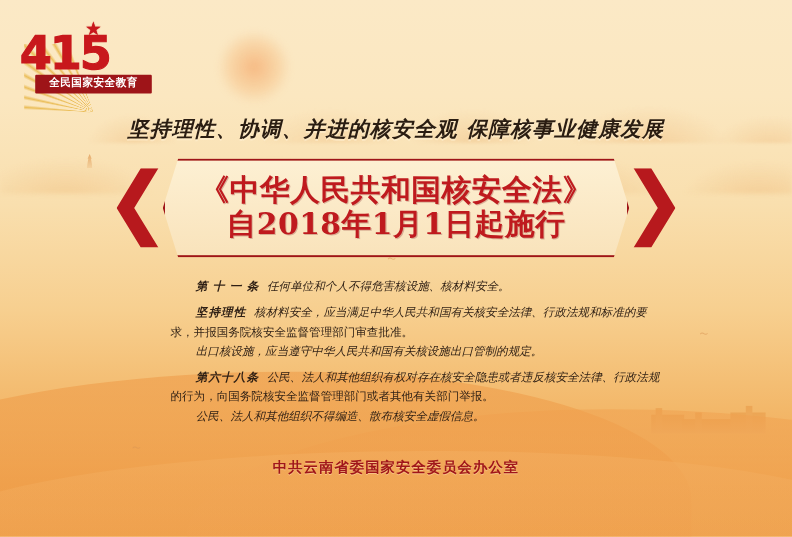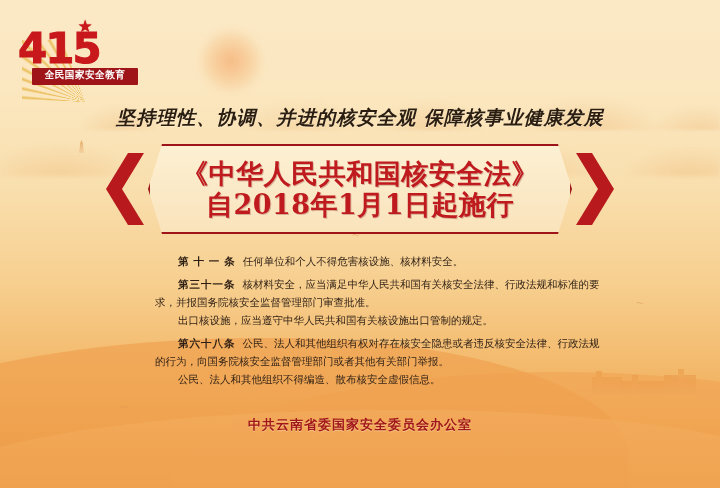--- a/index.html
+++ b/index.html
@@ -198,21 +198,21 @@
     position:absolute; left:164px; top:252px; width:400px;
     color:#2e1f14;
     font-size:10.5px;
     line-height:18px;
   }
   .art { margin-bottom:5px; }
   .art .p {
     text-indent:0;
     white-space:nowrap;
   }
-  .art .p.ind { padding-left:14px; }
+  .art .p.ind { padding-left:14px;font-style:italic; }
   .art .p.hang { margin-left:-9px; }
   .art-no {
     font-weight:700;
     letter-spacing:1px;
     margin-right:7px;
   }
 
   
   #footer {
     position:absolute; left:0; right:0; top:416px;
@@ -283,21 +283,21 @@
   <div id="body-text">
 
     <div class="art">
       <div class="p ind">
         <span class="art-no">第 十 一 条</span><span>任何单位和个人不得危害核设施、核材料安全。</span>
       </div>
     </div>
 
     <div class="art">
       <div class="p ind">
-        <span class="art-no">第三十一条</span><span>核材料安全，应当满足中华人民共和国有关核安全法律、行政法规和标准的要</span>
+        <span class="art-no">坚持理性</span><span>核材料安全，应当满足中华人民共和国有关核安全法律、行政法规和标准的要</span>
       </div>
       <div class="p hang">求，并报国务院核安全监督管理部门审查批准。</div>
       <div class="p ind">出口核设施，应当遵守中华人民共和国有关核设施出口管制的规定。</div>
     </div>
 
     <div class="art">
       <div class="p ind">
         <span class="art-no">第六十八条</span><span>公民、法人和其他组织有权对存在核安全隐患或者违反核安全法律、行政法规</span>
       </div>
       <div class="p hang">的行为，向国务院核安全监督管理部门或者其他有关部门举报。</div>

